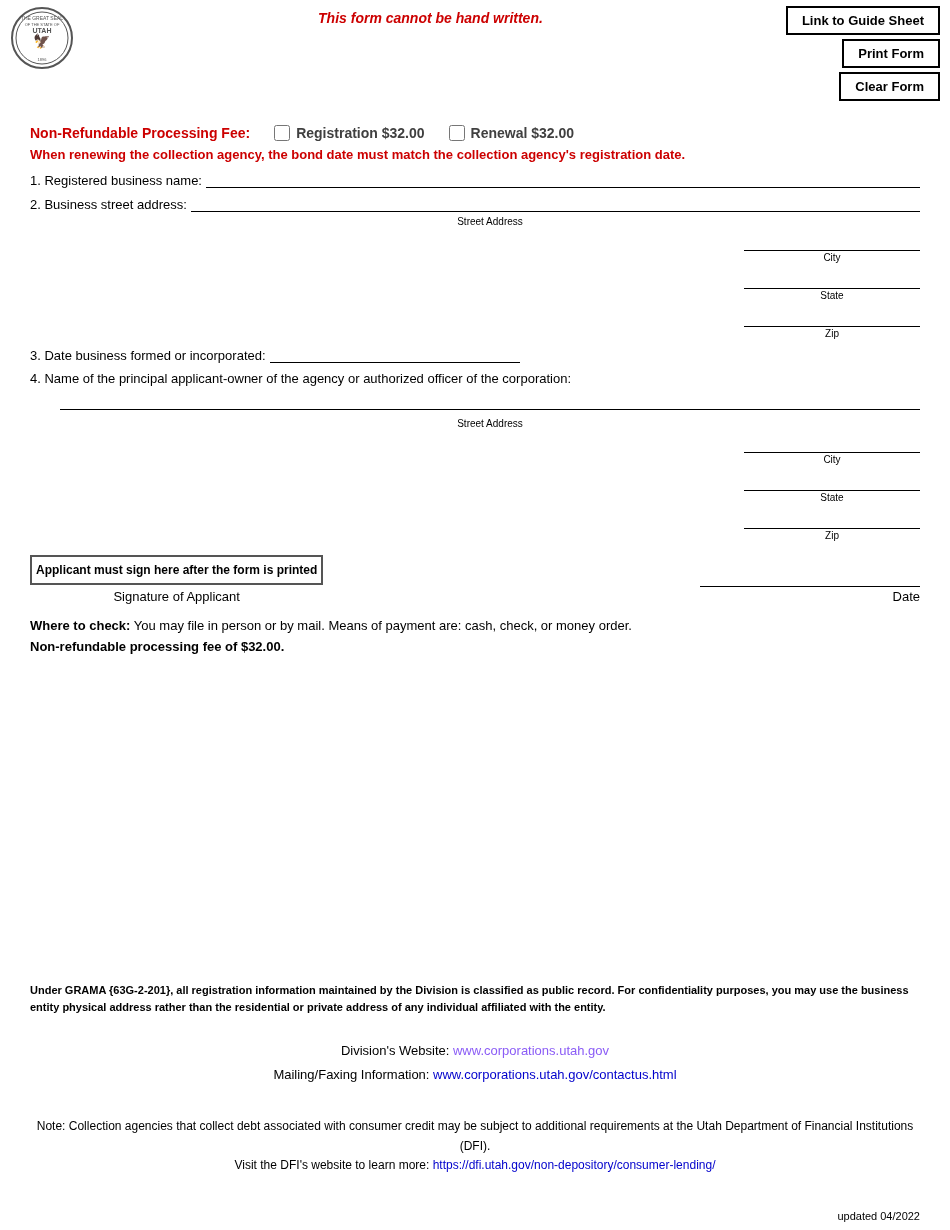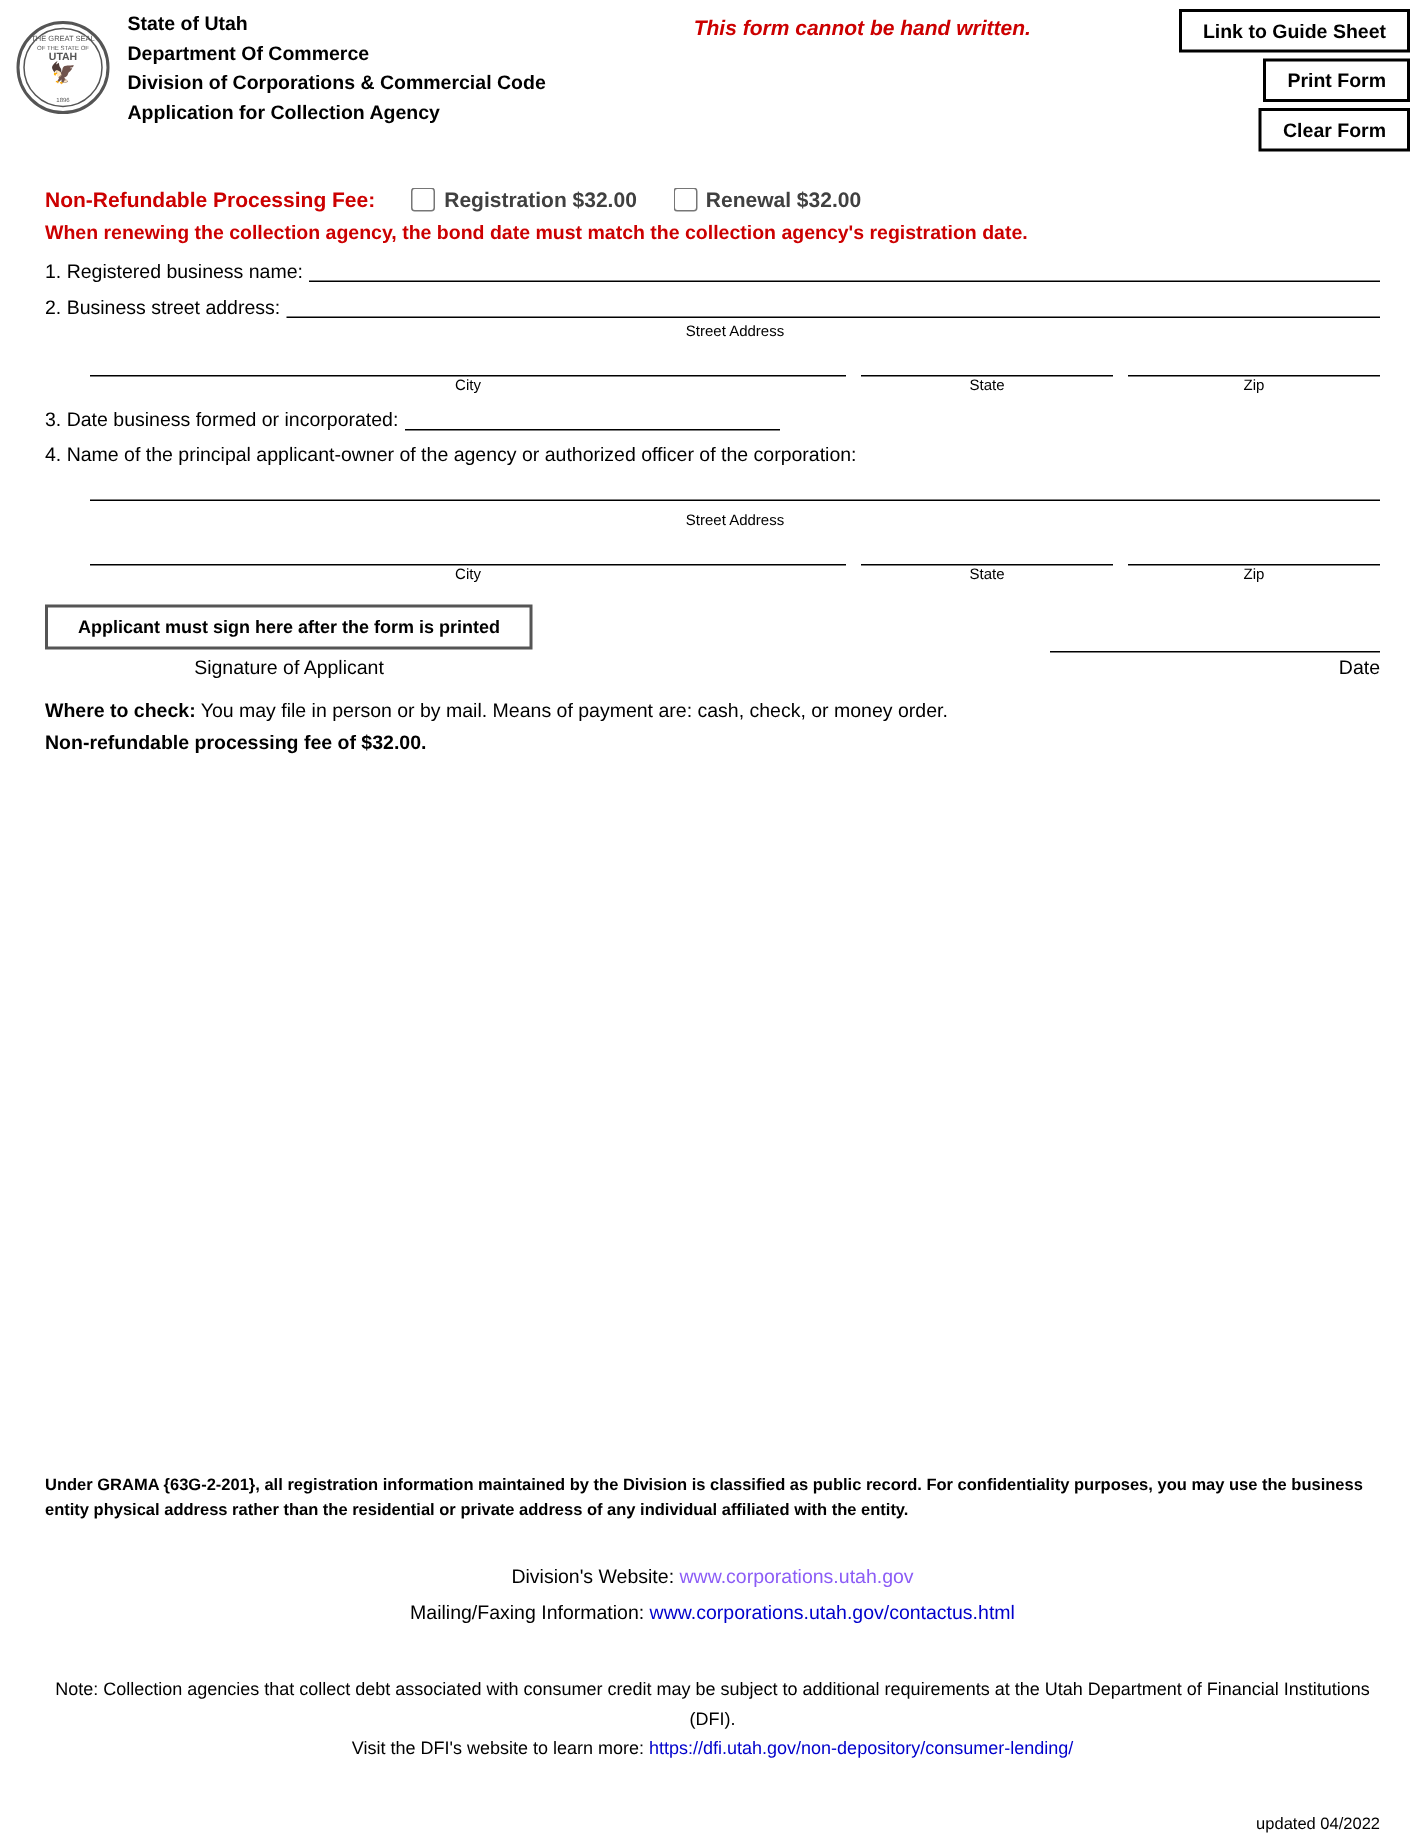--- a/index.html
+++ b/index.html
@@ -119,20 +119,21 @@
     }
     .address-block {
       margin-left: 30px;
       margin-bottom: 6px;
     }
     .address-row {
       display: flex;
       gap: 10px;
       align-items: flex-end;
       margin-top: 8px;
+      flex-direction: column;
     }
     .city-field-wrap {
       flex: 3;
       display: flex;
       flex-direction: column;
     }
     .state-field-wrap {
       flex: 1;
       display: flex;
       flex-direction: column;
@@ -169,21 +170,21 @@
       margin-top: 14px;
       margin-bottom: 10px;
     }
     .sign-left {
       display: flex;
       flex-direction: column;
       align-items: center;
     }
     .sign-button {
       border: 2px solid #555;
-      padding: 6px 20px;
+      padding: 6px 4px;
       font-size: 12px;
       font-weight: bold;
       background: #fff;
       cursor: pointer;
       margin-bottom: 4px;
     }
     .sign-caption {
       font-size: 13px;
       text-align: center;
     }
@@ -291,26 +292,20 @@
     <svg class="seal" viewBox="0 0 65 65" xmlns="http://www.w3.org/2000/svg">
       <circle cx="32" cy="32" r="30" fill="none" stroke="#555" stroke-width="2"></circle>
       <circle cx="32" cy="32" r="26" fill="none" stroke="#555" stroke-width="1"></circle>
       <text x="32" y="14" text-anchor="middle" font-size="5" fill="#555">THE GREAT SEAL</text>
       <text x="32" y="20" text-anchor="middle" font-size="4" fill="#555">OF THE STATE OF</text>
       <text x="32" y="27" text-anchor="middle" font-size="7" font-weight="bold" fill="#555">UTAH</text>
 
       <text x="32" y="40" text-anchor="middle" font-size="14" fill="#555">🦅</text>
       <text x="32" y="55" text-anchor="middle" font-size="4" fill="#555">1896</text>
     </svg>
-    <div class="agency-info">
-      <div>State of Utah</div>
-      <div>Department Of Commerce</div>
-      <div>Division of Corporations &amp; Commercial Code</div>
-      <div>Application for Collection Agency</div>
-    </div>
   </div>
 
   <div class="header-middle">
     <div class="cannot-handwritten">This form cannot be hand written.</div>
   </div>
 
   <div class="header-right">
     <button class="btn-guide">Link to Guide Sheet</button>
     <button class="btn-print">Print Form</button>
     <button class="btn-clear">Clear Form</button>

